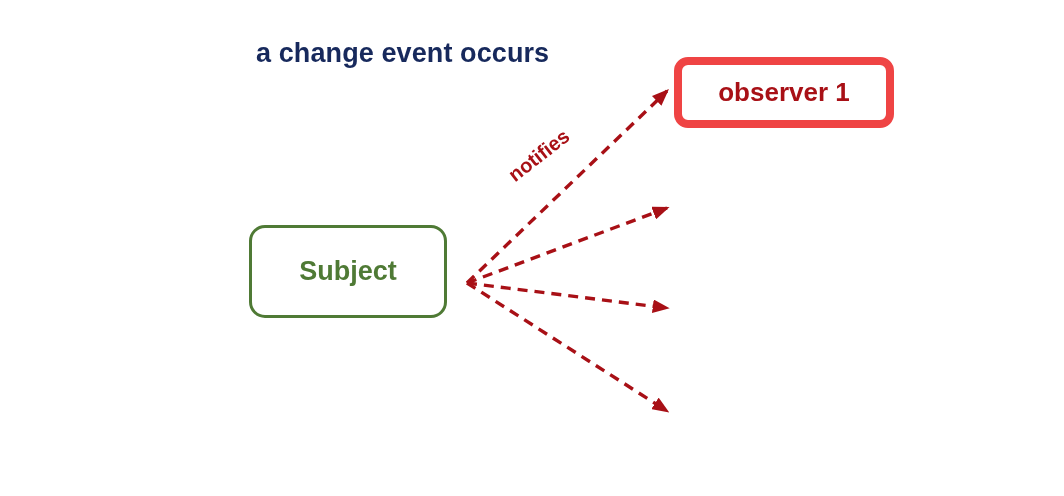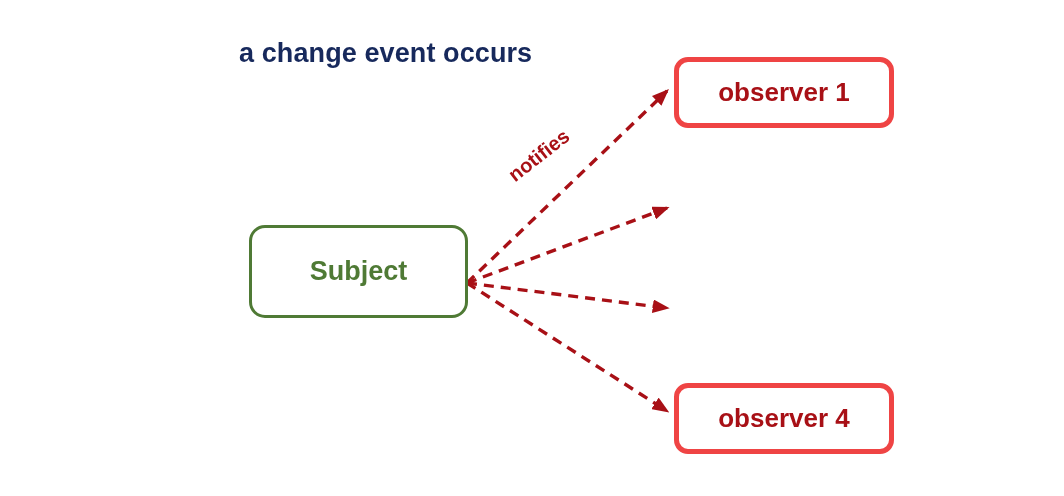--- a/index.html
+++ b/index.html
@@ -21,53 +21,53 @@
   #arrow-layer {
     position: absolute;
     left: 0;
     top: 0;
     width: 1064px;
     height: 496px;
     pointer-events: none;
   }
   .title-text {
     position: absolute;
-    left: 239px;
+    left: 256px;
     top: 38px;
     font-size: 27px;
     font-weight: bold;
     color: #17295c;
     letter-spacing: 0.1px;
     white-space: nowrap;
   }
   .node {
     position: absolute;
     box-sizing: border-box;
     background: #ffffff;
     display: flex;
     align-items: center;
     justify-content: center;
     white-space: nowrap;
   }
   .node-subject {
     left: 249px;
     top: 225px;
-    width: 219px;
+    width: 198px;
     height: 93px;
     border: 3px solid #4f7a35;
     border-radius: 16px;
     color: #4f7a35;
     font-size: 27px;
     font-weight: bold;
   }
   .node-observer {
     left: 674px;
     width: 220px;
     height: 71px;
-    border: 5px solid #ef4444;
+    border: 8px solid #ef4444;
     border-radius: 14px;
     color: #a81016;
     font-size: 26px;
     font-weight: bold;
     justify-content: center;
   }
   .obs-1 { top: 57px; }
   .obs-2 { top: 170px; }
   .obs-3 { top: 275px; }
   .obs-4 { top: 383px; }
@@ -109,17 +109,14 @@
   <div class="node node-subject">
     <span>Subject</span>
   </div>
 
   <div class="node node-observer obs-1">
     <span>observer 1</span>
   </div>
 
 
 
-  <div class="node node-observer obs-4">
-    <span>observer 4</span>
-  </div>
 
 </div>
 
 </body></html>

